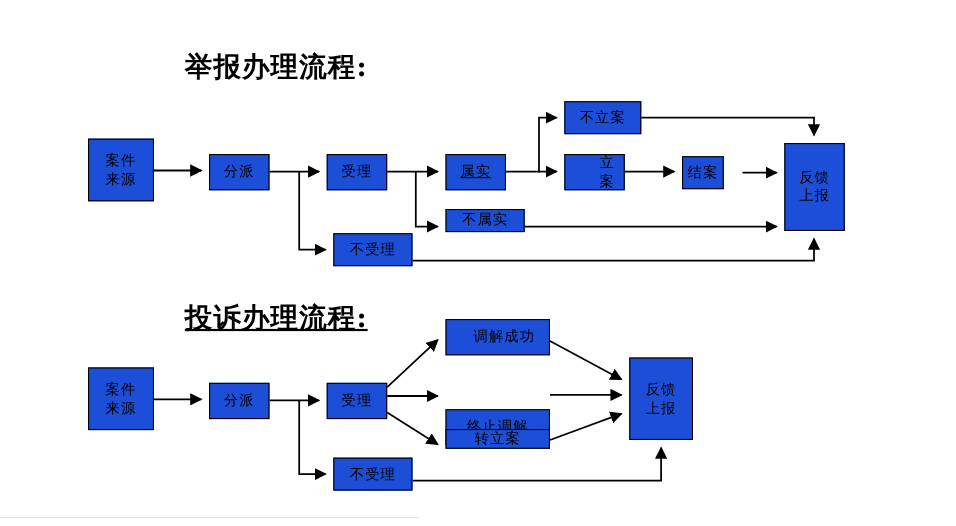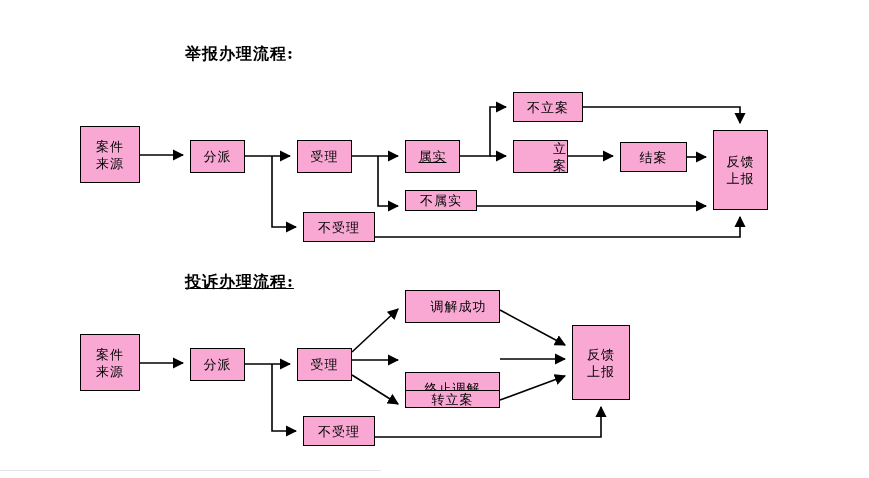--- a/index.html
+++ b/index.html
@@ -17,43 +17,42 @@
   #canvas {
     position: absolute;
     left: 0; top: 0;
     width: 869px;
     height: 478px;
   }
   .title {
     position: absolute;
     font-family: "DejaVu Serif", "Liberation Serif", serif;
     font-weight: bold;
-    font-size: 16px;
+    font-size: 25px;
     color: #000000;
     letter-spacing: 1px;
     white-space: nowrap;
-    margin-left: 17px;
   }
   #title-1 { left: 168px; top: 44px; }
   #title-2 { left: 168px; top: 272px; text-decoration: underline; }
 
   .node {
     position: absolute;
     box-sizing: border-box;
     border: 1.6px solid #000000;
-    background: #f9a8d4;
+    background: #1d4ed8;
     color: #000000;
     font-family: "DejaVu Sans", "Liberation Sans", sans-serif;
     font-size: 13px;
     line-height: 17px;
     display: flex;
     flex-direction: column;
     align-items: center;
     justify-content: center;
-    text-align: right;
+    text-align: left;
     white-space: pre-line;
     letter-spacing: 1px;
     z-index: 3;
   }
   .bottom-rule {
     position: absolute;
     left: 0;
     top: 470px;
     width: 381px;
     height: 1px;
@@ -128,21 +127,21 @@
 <div class="title" id="title-2">投诉办理流程:</div>
 
 <div id="nodes-layer">
     <div class="node" style="left: 80px; top: 126px; width: 60px; height: 57px;">案件
 来源</div>
     <div class="node" style="left: 190px; top: 140px; width: 55px; height: 33px;">分派</div>
     <div class="node" style="left: 297px; top: 140px; width: 55px; height: 33px;">受理</div>
     <div class="node" style="left: 405px; top: 140px; width: 55px; height: 33px; text-decoration: underline;">属实</div>
     <div class="node" style="left: 513px; top: 92px; width: 70px; height: 30px;">不立案</div>
     <div class="node" style="left: 513px; top: 140px; width: 55px; height: 33px; padding-left: 31px;">立案</div>
-    <div class="node" style="left: 620px; top: 142px; width: 67px; height: 30px;">结案</div>
+    <div class="node" style="left: 620px; top: 142px; width: 38px; height: 30px;">结案</div>
     <div class="node" style="left: 405px; top: 190px; width: 72px; height: 21px;">不属实</div>
     <div class="node" style="left: 303px; top: 212px; width: 72px; height: 30px;">不受理</div>
     <div class="node" style="left: 713px; top: 130px; width: 55px; height: 80px;">反馈
 上报</div>
     <div class="node" style="left: 80px; top: 334px; width: 60px; height: 57px;">案件
 来源</div>
     <div class="node" style="left: 190px; top: 348px; width: 55px; height: 33px;">分派</div>
     <div class="node" style="left: 297px; top: 348px; width: 55px; height: 33px;">受理</div>
     <div class="node" style="left: 405px; top: 290px; width: 95px; height: 33px; padding-left: 12px;">调解成功</div>
     <div class="node" style="left: 405px; top: 340px; width: 95px; height: 33px; margin-top: 32px;">终止调解</div>

